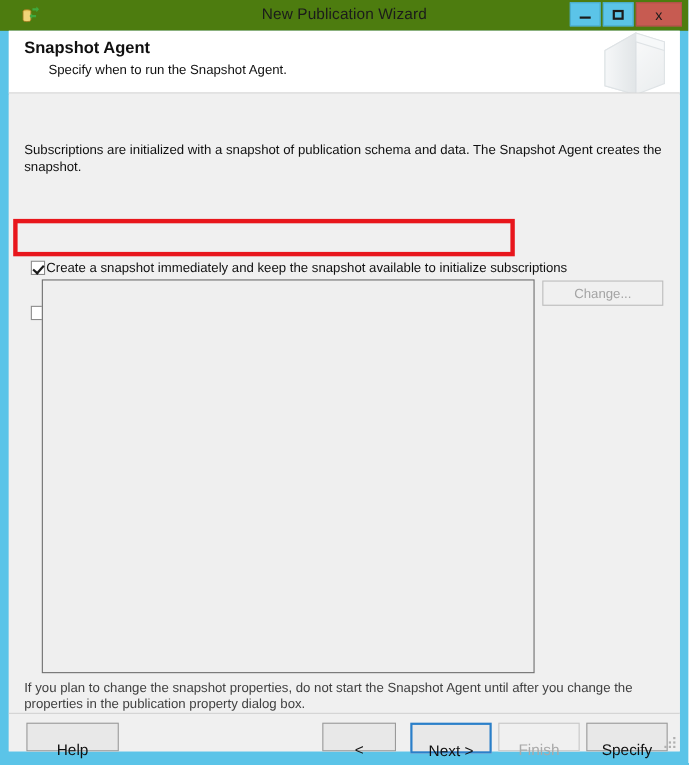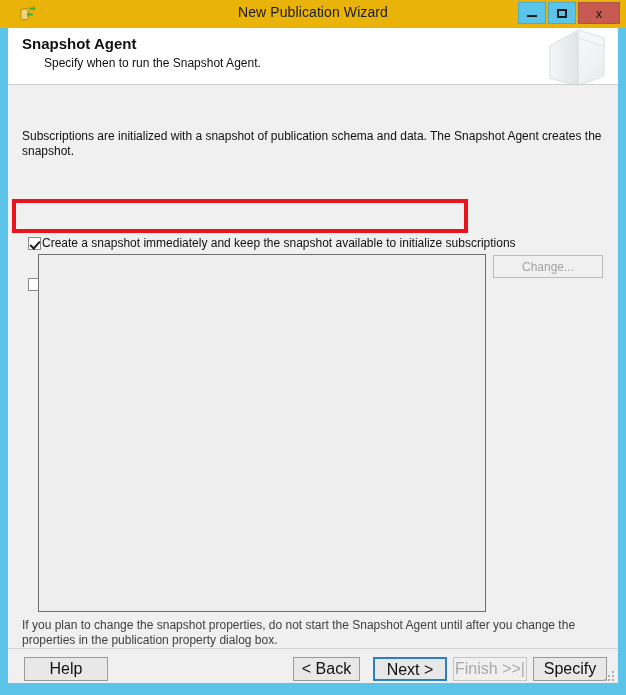--- a/index.html
+++ b/index.html
@@ -20,21 +20,21 @@
     background: #5bc4e8;
     overflow: hidden;
   }
 
   
   #titlebar {
     position: absolute;
     left: 0; top: 0;
     width: 626px;
     height: 28px;
-    background: #eab308;
+    background: #4d7c0f;
   }
   #titlebar-icon {
     position: absolute;
     left: 18px;
     top: 4px;
     width: 20px;
     height: 20px;
   }
   #title-text {
     position: absolute;
@@ -253,25 +253,25 @@
     border-top: 1px solid #d2d2d2;
     box-sizing: border-box;
   }
   .dlgbtn {
     position: absolute;
     top: 8px;
     height: 24px;
     box-sizing: border-box;
     background: #e8e8e8;
     border: 1px solid #9a9a9a;
-    font-size: 16px;
+    font-size: 14px;
     font-family: "Liberation Sans", sans-serif;
     color: #101010;
     cursor: default;
-    padding: 0;
+    padding: 12px;
     line-height: 22px;
     text-align: center;
   }
   #btn-help   { left: 16px;  width: 84px; }
   #btn-back   { left: 285px; width: 67px; }
   #btn-next   { left: 365px; width: 74px;
                 border: 2px solid #2a7fc9; background: #e8e8e8; }
   #btn-finish { left: 445px; width: 74px;
                 color: #a9a9a9; border-color: #c6c6c6; background: #f0f0f0; }
   #btn-cancel { left: 525px; width: 74px; }

